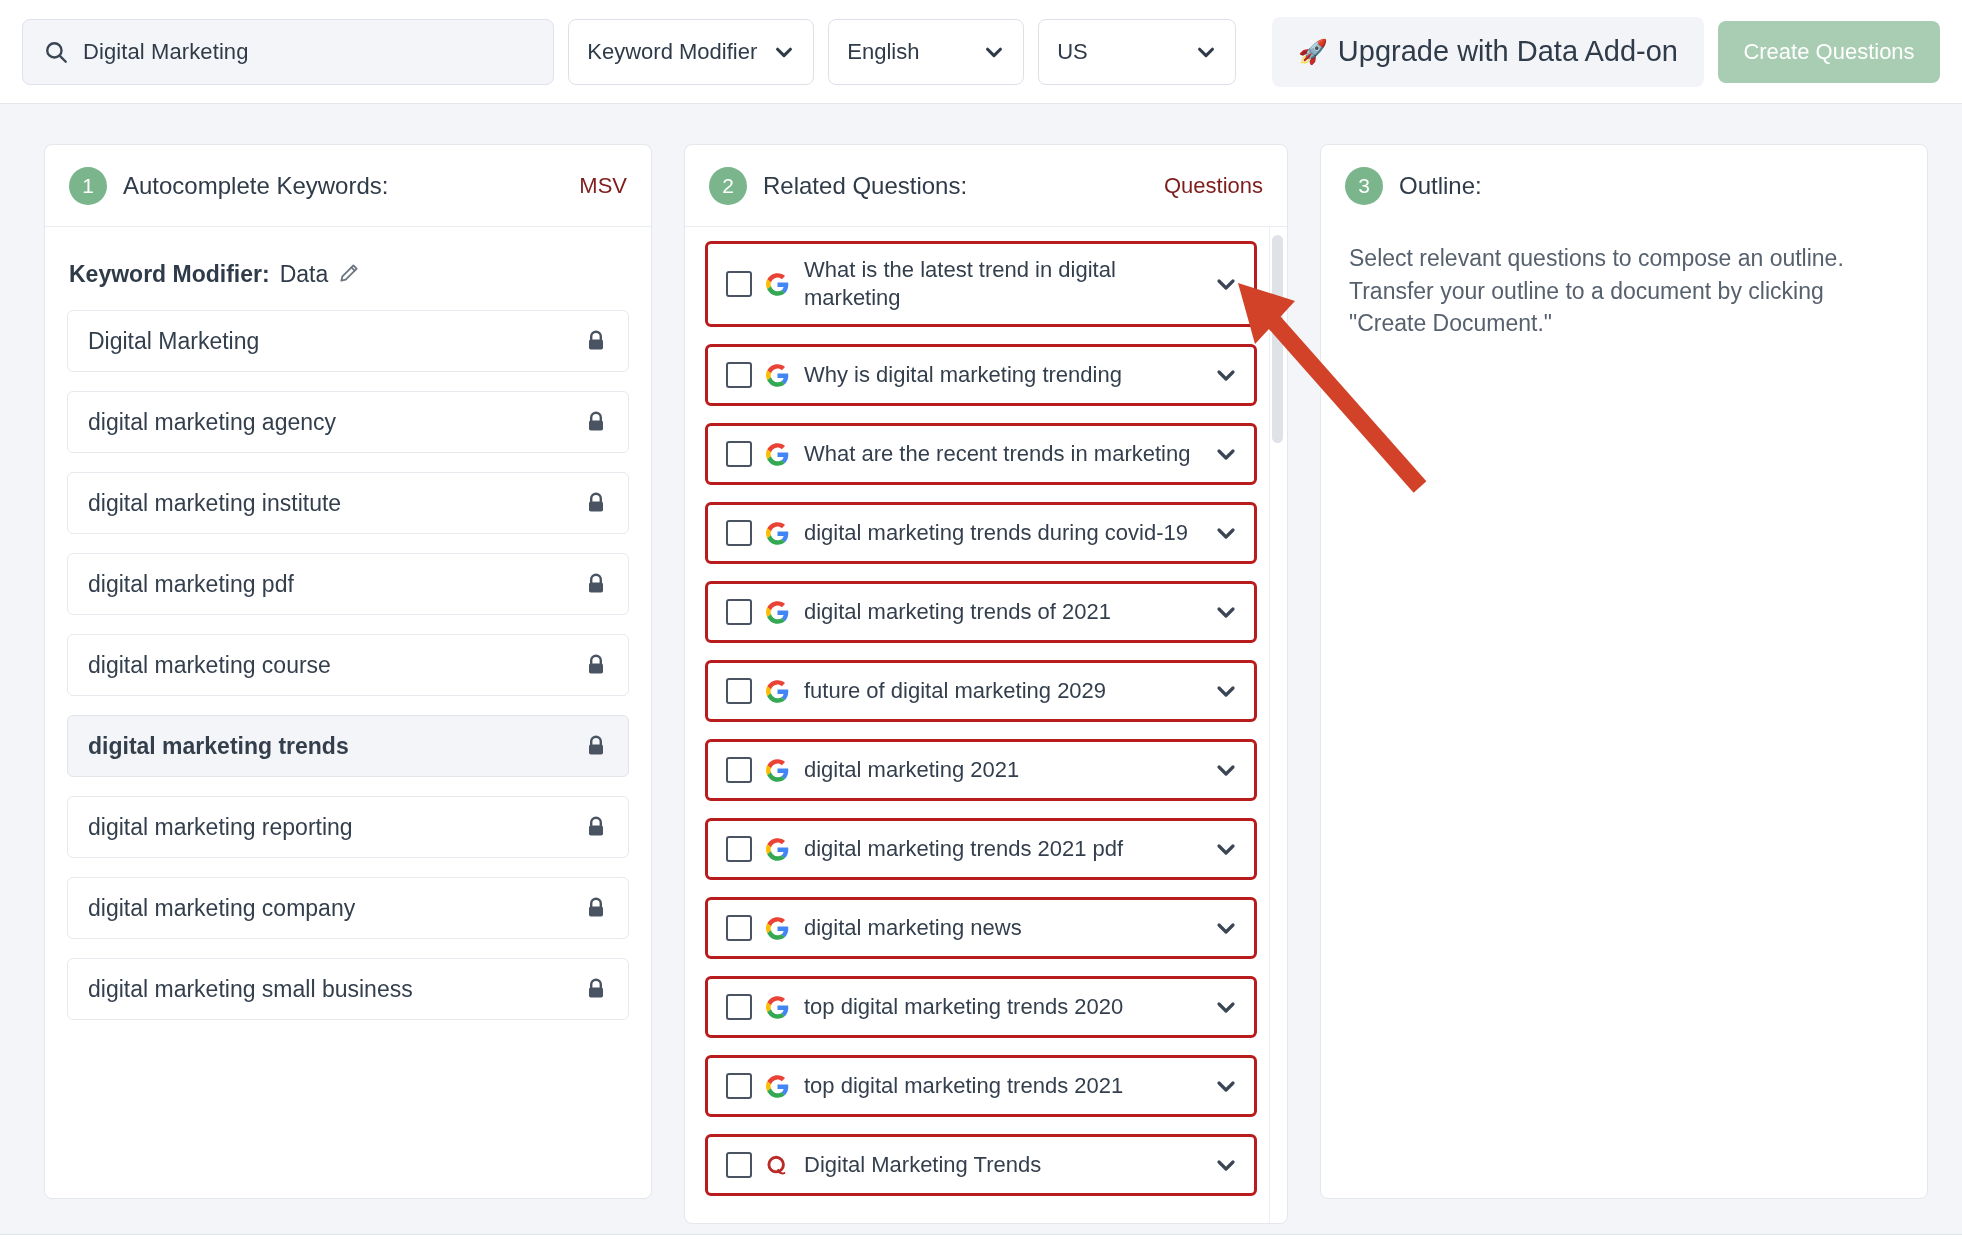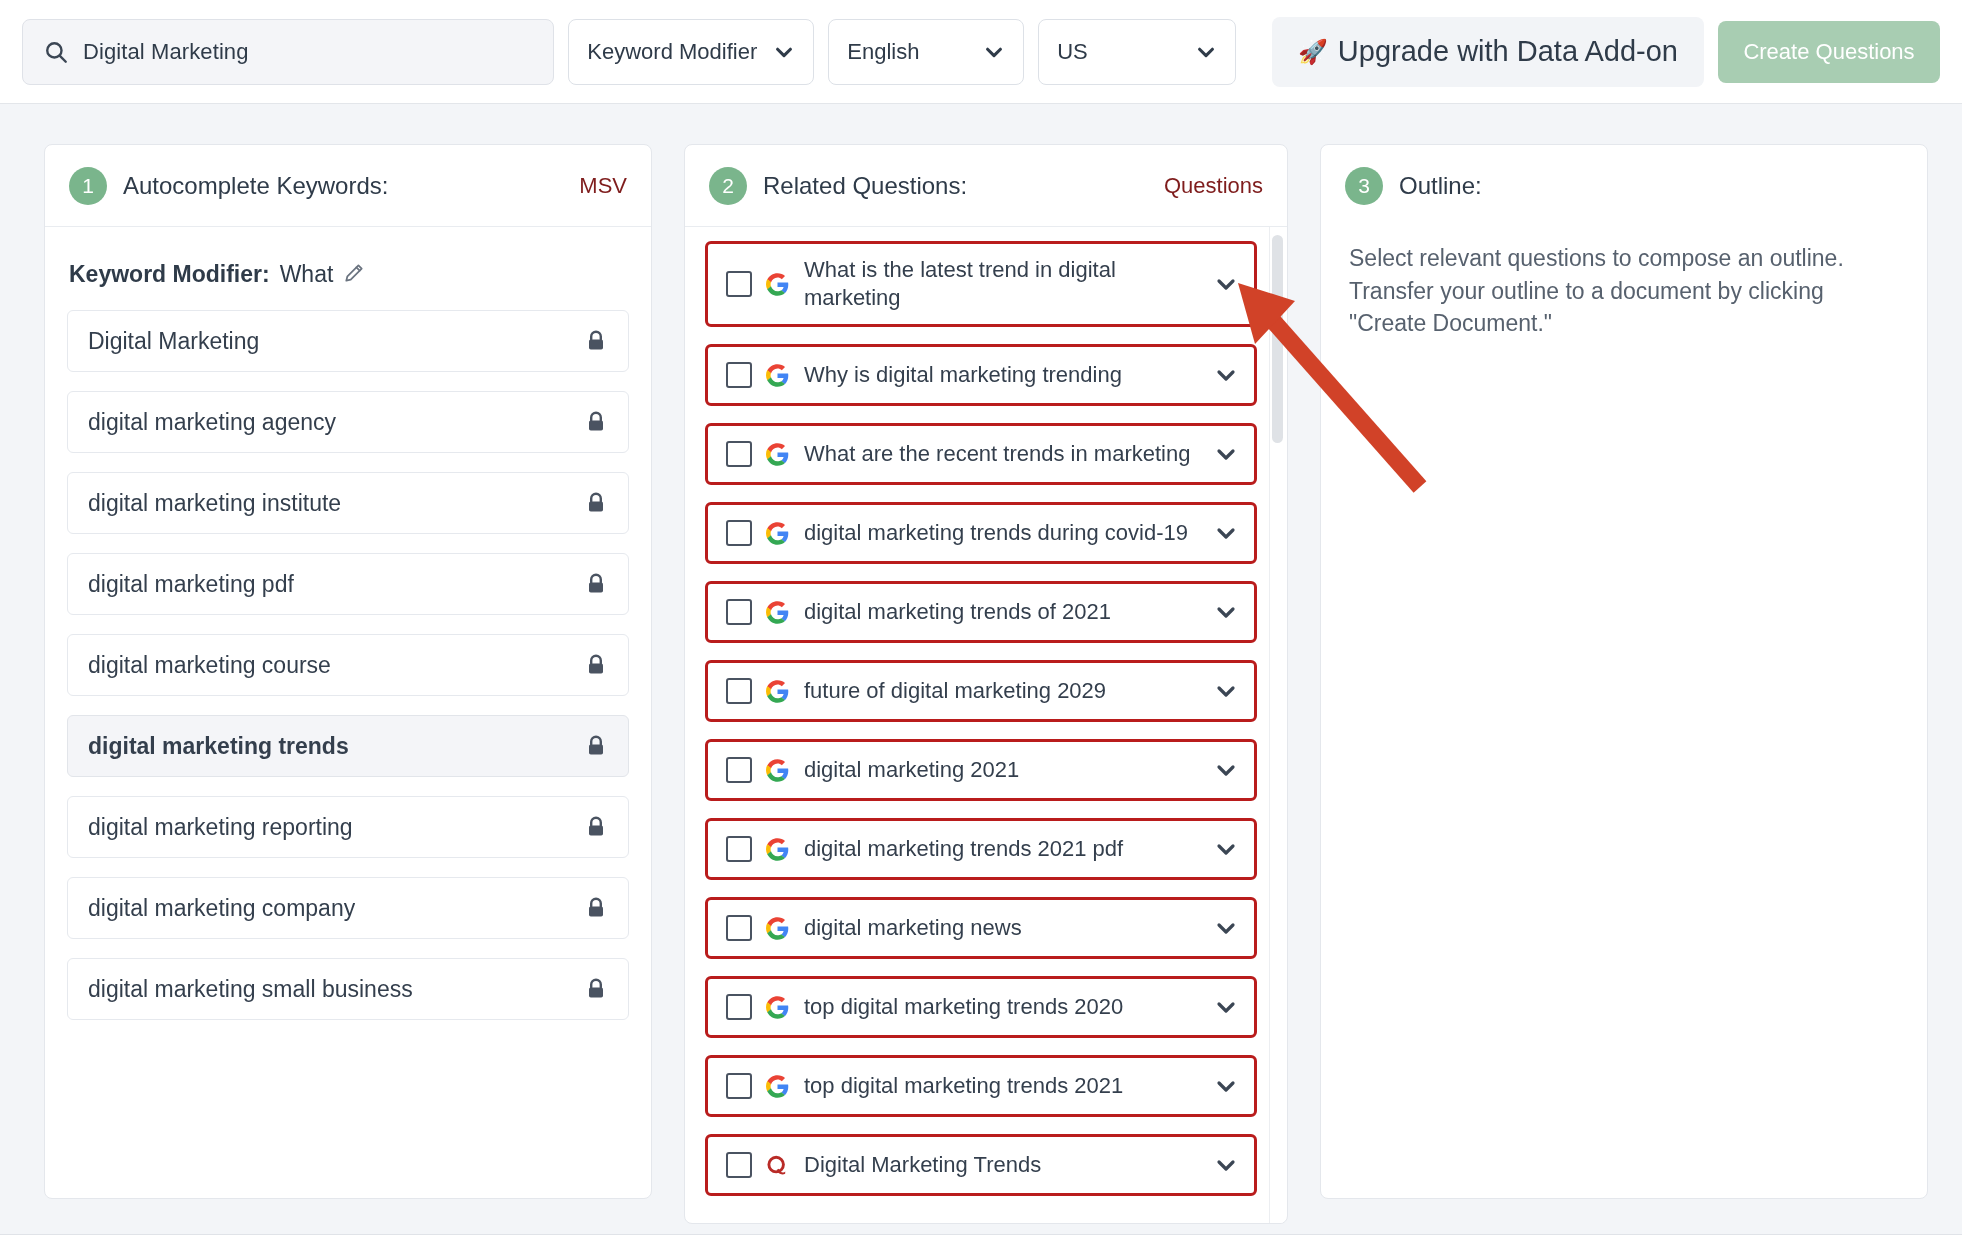--- a/index.html
+++ b/index.html
@@ -339,21 +339,21 @@
 
   <div class="panel" id="panel-keywords">
     <div class="panel-head">
       <span class="step-badge" style="background: rgb(122, 181, 140);">1</span>
       <span class="panel-title">Autocomplete Keywords:</span>
       <span class="panel-head-action">MSV</span>
     </div>
     <div id="kw-body">
       <div id="kw-modifier-line">
         <span class="k-bold">Keyword Modifier:</span>
-        <span>What</span>
+        <span>Data</span>
         <span class="pencil">
           <svg width="22" height="22" viewBox="0 0 24 24" fill="none" stroke="#6b7480" stroke-width="1.9" stroke-linecap="round" stroke-linejoin="round">
             <path d="M16.8 3.6l3.6 3.6L8.4 19.2l-4.8 1.2 1.2-4.8z"></path>
             <line x1="14.6" y1="5.8" x2="18.2" y2="9.4"></line>
           </svg>
         </span>
       </div>
       <div id="kw-list">
           <div class="kw-row">
             <span class="kw-text">Digital Marketing</span>

